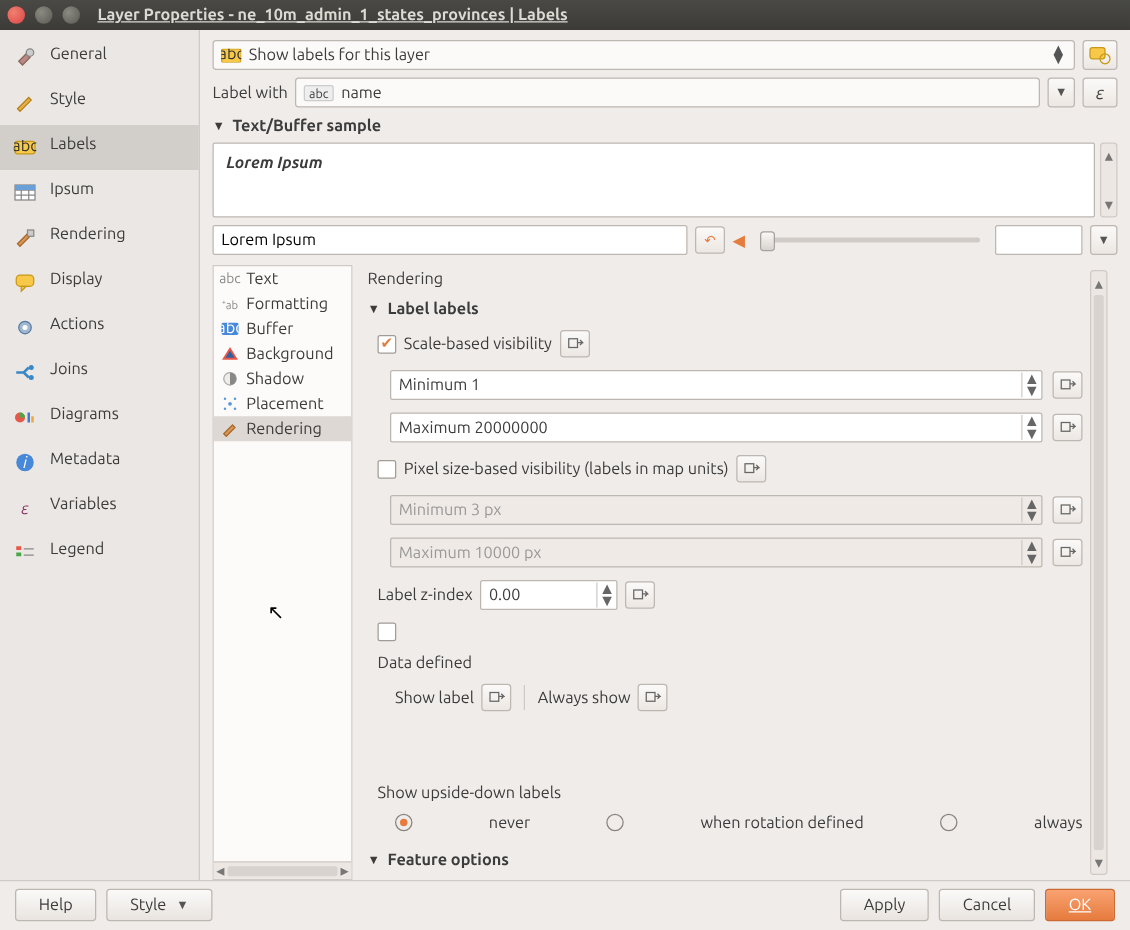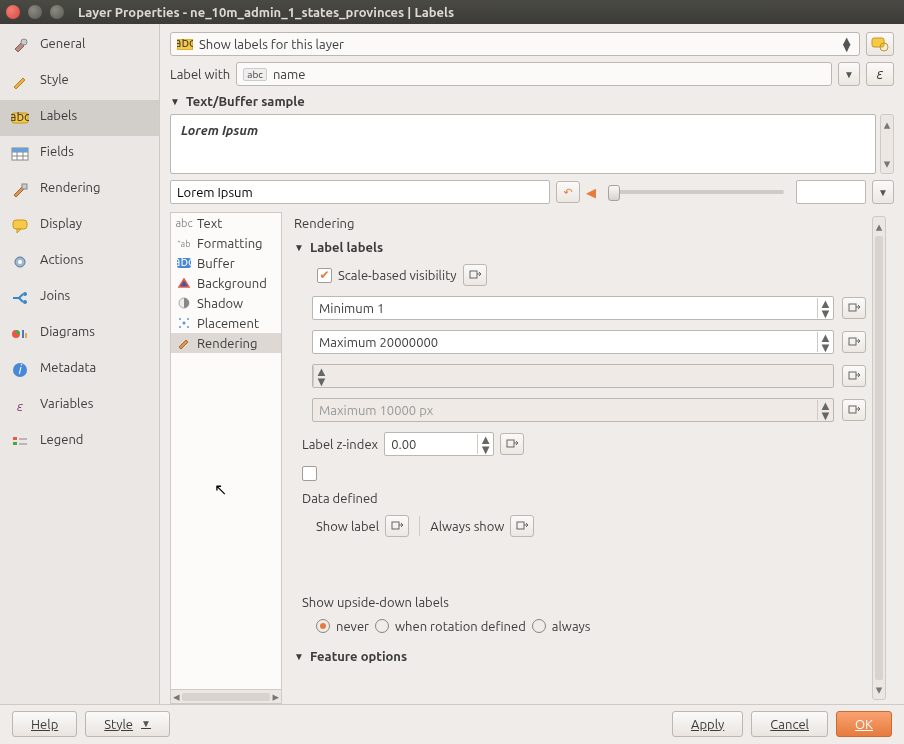--- a/index.html
+++ b/index.html
@@ -2,21 +2,21 @@
 <html><head>
 <meta charset="utf-8">
 <style>
 * { box-sizing: border-box; margin: 0; padding: 0; font-family: "Ubuntu", "Segoe UI", sans-serif; font-size: 13px; }
 body { background: #f0ecea; width: 904px; height: 744px; overflow: hidden; color: #3c3c3c; }
 
 .titlebar { height: 24px; background: linear-gradient(#4a4a45, #3c3b37); display: flex; align-items: center; padding: 0 6px; gap: 8px; }
 .titlebar .wbtn { width: 14px; height: 14px; border-radius: 50%; display: inline-block; }
 .titlebar .close { background: radial-gradient(circle at 35% 35%, #f08070, #d44); }
 .titlebar .min, .titlebar .max { background: radial-gradient(circle at 35% 35%, #8a8a82, #5a5a52); }
-.titlebar .title { color: #ddd9d3; font-weight: bold; margin-left: 6px; }
+.titlebar .title { color: #ddd9d3; font-weight: bold; margin-left: 6px; text-decoration: underline; }
 
 .main { display: flex; height: 680px; }
 .sidebar { width: 160px; background: #ebe7e4; border-right: 1px solid #cfcac6; padding-top: 4px; }
 .sb-item { display: flex; align-items: flex-start; gap: 10px; padding: 8px 10px; cursor: pointer; }
 .sb-item.active { background: #d2cec9; }
 .sb-ico { width: 20px; height: 20px; display: flex; align-items: center; justify-content: center; }
 
 .content { flex: 1; padding: 8px 10px 0 10px; display: flex; flex-direction: column; gap: 6px; overflow: hidden; }
 
 .row { display: flex; align-items: center; gap: 6px; }
@@ -59,21 +59,21 @@
 .spinbox .sp { width:16px; display:flex; flex-direction:column; border-left:1px solid #cfcac6; font-size:8px; color:#666; text-align:center; }
 .spinbox .sp span{ line-height:10px; }
 .dd-icon { font-size:10px; color:#555; }
 
 .slider { flex:1; height: 4px; background:#d0cbc6; border-radius:2px; position:relative; margin: 0 6px;}
 .slider::before { content:""; position:absolute; left:0; top:-5px; width:10px; height:14px; background:linear-gradient(#faf8f6,#d8d3ce); border:1px solid #a8a29c; border-radius:3px; }
 
 .cursor { position:absolute; left:214px; top:480px; font-size:16px; color:#000; pointer-events:none;}
 
 .footer { height: 38px; border-top: 1px solid #cfcac6; display:flex; align-items:center; padding: 0 12px; gap: 8px; }
-.btn { height: 26px; padding: 0 18px; border:1px solid #bdb7b1; border-radius:3px; background:linear-gradient(#fbfaf9,#e9e4df); cursor:pointer; display:flex; align-items:center; gap:4px;text-decoration:underline; }
+.btn { height: 26px; padding: 0 18px; border:1px solid #bdb7b1; border-radius:3px; background:linear-gradient(#fbfaf9,#e9e4df); cursor:pointer; display:flex; align-items:center; gap:4px; }
 .btn.primary { background:linear-gradient(#f9a271,#e67b3e); border-color:#cc6a33; color:#fff; }
 .spacer { flex:1; }
 .sep { width:1px; height:20px; background:#cfcac6; margin: 0 4px; }
 
 svg { display:block; }
 </style>
 </head>
 <body>
 
 <div class="titlebar">
@@ -115,21 +115,21 @@
         <span class="sb-ico">
           <svg width="18" height="14">
             <rect x="1" y="1" width="16" height="12" fill="#fff" stroke="#888"></rect>
             <line x1="1" y1="5" x2="17" y2="5" stroke="#888"></line>
             <line x1="1" y1="9" x2="17" y2="9" stroke="#888"></line>
             <line x1="6" y1="1" x2="6" y2="13" stroke="#888"></line>
             <line x1="12" y1="1" x2="12" y2="13" stroke="#888"></line>
             <rect x="1" y="1" width="16" height="4" fill="#6aa0d8"></rect>
           </svg>
         </span>
-        <span>Fields</span>
+        <span>Ipsum</span>
       </div>
     <div class="sb-item">
         <span class="sb-ico">
           <svg width="18" height="18">
             <path d="M3 14 L11 6 L13 8 L5 16 Z" fill="#d89858" stroke="#a86828"></path>
             <rect x="11" y="3" width="5" height="5" fill="#ccc" stroke="#888"></rect>
           </svg>
         </span>
         <span>Rendering</span>
       </div>
@@ -329,21 +329,21 @@
       </div>
 
       <div class="form">
         <div class="form-body">
           <div>Rendering</div>
           <div class="group-hdr">
               <span class="tri">▼</span>
               <span>Label labels</span>
             </div>
 
-          <div class="row" style="margin-left:23px;">
+          <div class="row" style="margin-left:8px;">
             <span class="chk checked"></span>
             <span>Scale-based visibility</span>
             <span class="ov-btn">
                 <svg width="14" height="12">
                   <rect x="2" y="2" width="7" height="7" fill="none" stroke="#666"></rect>
                   <path d="M9 5 L13 5 L11 3 M13 5 L11 7" fill="none" stroke="#666"></path>
                 </svg>
               </span>
           </div>
           <div class="field-row">
@@ -370,22 +370,33 @@
                 </span>
               </div>
             <span class="ov-btn">
                 <svg width="14" height="12">
                   <rect x="2" y="2" width="7" height="7" fill="none" stroke="#666"></rect>
                   <path d="M9 5 L13 5 L11 3 M13 5 L11 7" fill="none" stroke="#666"></path>
                 </svg>
               </span>
           </div>
 
+          <div class="row" style="margin-left:8px;">
+            <span class="chk"></span>
+            <span>Pixel size-based visibility (labels in map units)</span>
+            <span class="ov-btn">
+                <svg width="14" height="12">
+                  <rect x="2" y="2" width="7" height="7" fill="none" stroke="#666"></rect>
+                  <path d="M9 5 L13 5 L11 3 M13 5 L11 7" fill="none" stroke="#666"></path>
+                </svg>
+              </span>
+          </div>
           <div class="field-row">
             <div class="spinbox disabled">
+                <span class="val">Minimum 3 px</span>
                 <span class="sp">
                   <span>▲</span>
                   <span>▼</span>
                 </span>
               </div>
             <span class="ov-btn">
                 <svg width="14" height="12">
                   <rect x="2" y="2" width="7" height="7" fill="none" stroke="#666"></rect>
                   <path d="M9 5 L13 5 L11 3 M13 5 L11 7" fill="none" stroke="#666"></path>
                 </svg>
@@ -441,21 +452,21 @@
             <span>Always show</span>
             <span class="ov-btn">
                 <svg width="14" height="12">
                   <rect x="2" y="2" width="7" height="7" fill="none" stroke="#666"></rect>
                   <path d="M9 5 L13 5 L11 3 M13 5 L11 7" fill="none" stroke="#666"></path>
                 </svg>
               </span>
           </div>
 
           <div style="margin-left:8px;margin-top:48px;">Show upside-down labels</div>
-          <div class="row" style="margin-left:22px;">
+          <div class="row" style="margin-left:22px;justify-content:space-between;">
             <span class="radio sel"></span>
               <span>never</span>
             <span class="radio"></span>
               <span>when rotation defined</span>
             <span class="radio"></span>
               <span>always</span>
           </div>
 
           <div class="group-hdr" style="margin-top:6px;">
               <span class="tri">▼</span>

